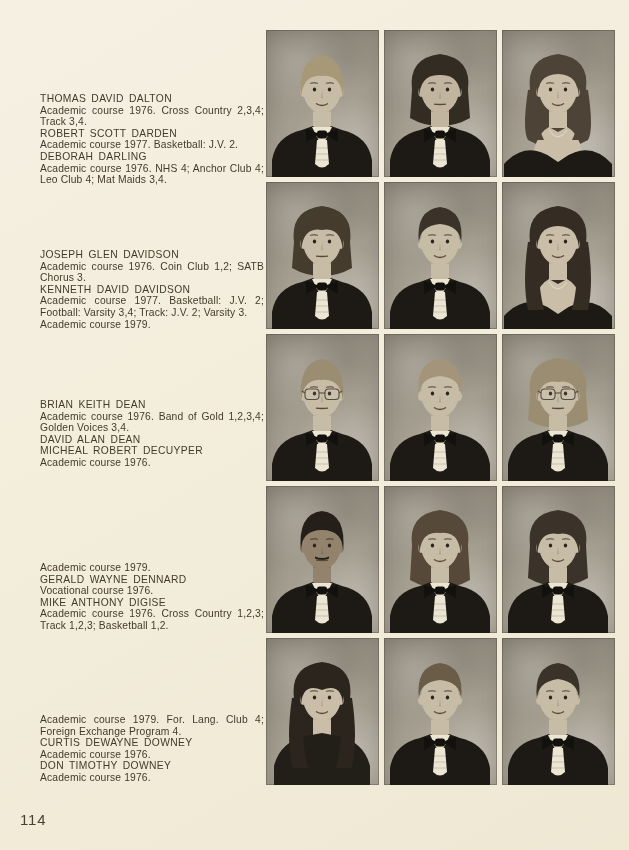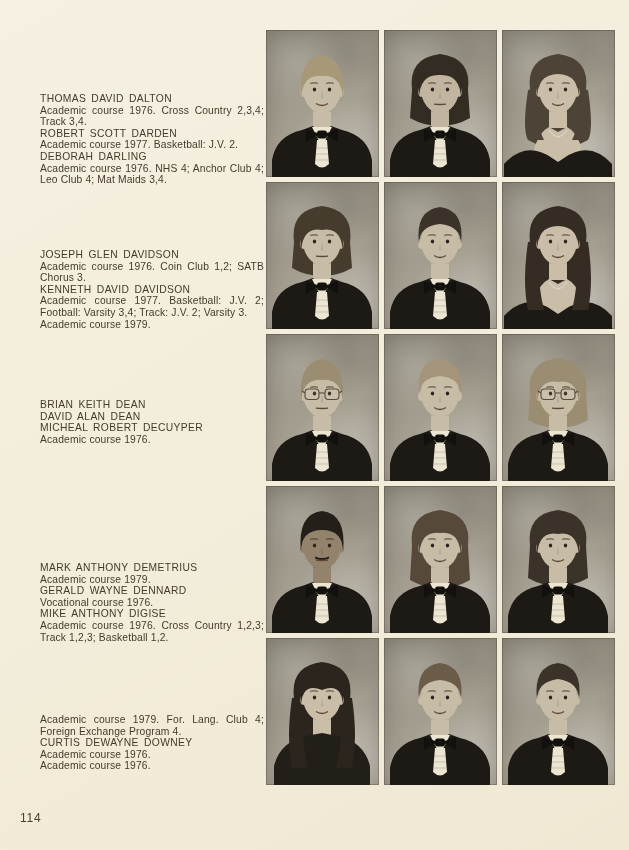--- a/index.html
+++ b/index.html
@@ -26,21 +26,21 @@
     background:
       radial-gradient(ellipse 90px 70px at 26% 22%, rgba(255,255,255,.14), rgba(255,255,255,0) 65%),
       radial-gradient(ellipse 100px 80px at 75% 78%, rgba(255,255,255,.20), rgba(255,255,255,0) 60%),
       radial-gradient(ellipse 70px 60px at 70% 18%, rgba(0,0,0,.10), rgba(0,0,0,0) 60%),
       linear-gradient(148deg,#8f8a7d 0%,#a39d8f 48%,#b3ada0 100%);
     box-shadow:inset 0 0 0 1px rgba(55,50,40,.30), inset 0 0 22px rgba(35,32,26,.22);
   }
   .photo svg{position:absolute;left:0;top:0;display:block;}
   .page-number{
     position:absolute;left:20px;top:811px;
-    font-size:12px;color:#4a4030;letter-spacing:.8px;
+    font-size:15px;color:#4a4030;letter-spacing:.8px;
   }
 </style>
 </head>
 <body>
 
 <div class="page">
   <div class="entry-column">
       <div class="entry-block block-0">
         <div class="student-name">THOMAS DAVID DALTON</div>
         <div class="student-desc">Academic course 1976. Cross Country 2,3,4; Track 3,4.</div>
@@ -51,36 +51,37 @@
       </div>
       <div class="entry-block block-1">
         <div class="student-name">JOSEPH GLEN DAVIDSON</div>
         <div class="student-desc">Academic course 1976. Coin Club 1,2; SATB Chorus 3.</div>
         <div class="student-name">KENNETH DAVID DAVIDSON</div>
         <div class="student-desc">Academic course 1977. Basketball: J.V. 2; Football: Varsity 3,4; Track: J.V. 2; Varsity 3.</div>
         <div class="student-desc">Academic course 1979.</div>
       </div>
       <div class="entry-block block-2">
         <div class="student-name">BRIAN KEITH DEAN</div>
+        <div class="student-desc">Academic course 1976. Band of Gold 1,2,3,4; Golden Voices 3,4.</div>
         <div class="student-name">DAVID ALAN DEAN</div>
         <div class="student-name">MICHEAL ROBERT DECUYPER</div>
         <div class="student-desc">Academic course 1976.</div>
       </div>
       <div class="entry-block block-3">
-        <div class="student-name">MARK ANTHONY DEMETRIUS</div>
         <div class="student-desc">Academic course 1979.</div>
         <div class="student-name">GERALD WAYNE DENNARD</div>
         <div class="student-desc">Vocational course 1976.</div>
         <div class="student-name">MIKE ANTHONY DIGISE</div>
         <div class="student-desc">Academic course 1976. Cross Country 1,2,3; Track 1,2,3; Basketball 1,2.</div>
       </div>
       <div class="entry-block block-4">
         <div class="student-desc">Academic course 1979. For. Lang. Club 4; Foreign Exchange Program 4.</div>
         <div class="student-name">CURTIS DEWAYNE DOWNEY</div>
         <div class="student-desc">Academic course 1976.</div>
+        <div class="student-name">DON TIMOTHY DOWNEY</div>
         <div class="student-desc">Academic course 1976.</div>
       </div>
     </div>
   <div class="photo-grid">
       <div class="photo" title="young man, light feathered hair, tuxedo with bow tie, smiling">
         <svg viewBox="0 0 113 147" width="113" height="147" xmlns="http://www.w3.org/2000/svg">
           <rect x="47" y="74" width="18" height="24" fill="#c7bca6"></rect>
           <rect x="47" y="74" width="18" height="8" fill="rgba(0,0,0,0.08)"></rect>
           <path d="M6,147 L6,130 Q10,106 36,100 L47,96 L56,105 L65,96 L76,100 Q102,106 106,130 L106,147 Z" fill="#1d1a15"></path>
           <polygon points="46,97 66,97 56,117" fill="#ece5d2"></polygon>

